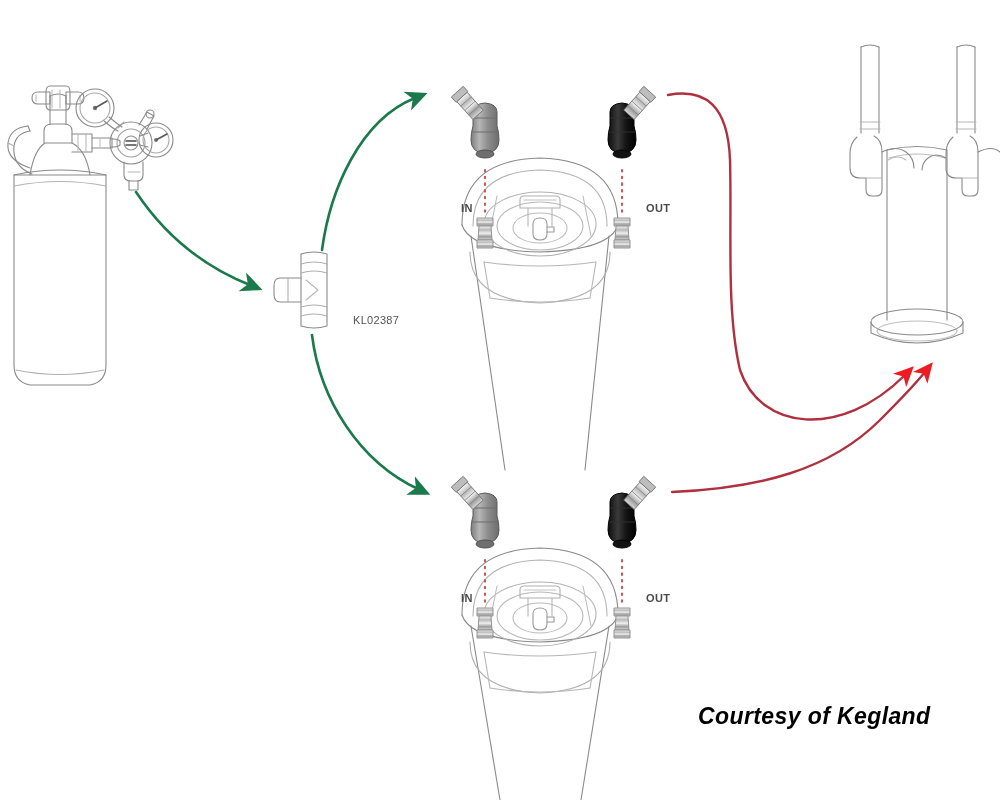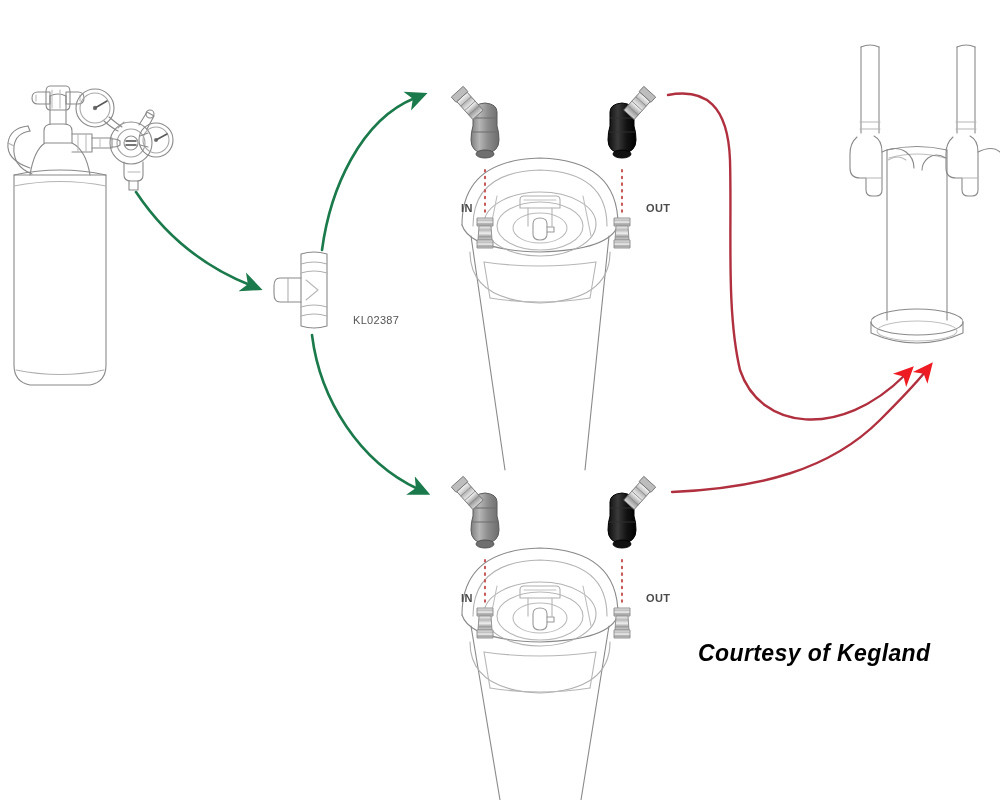--- a/index.html
+++ b/index.html
@@ -341,15 +341,15 @@
   </svg>
 
   <div class="lbl part-lbl" style="left:344px;top:294px;margin-top:20px;">KL02387</div>
 
   <div class="lbl port-lbl" style="left:452px;top:202px;">IN</div>
   <div class="lbl port-lbl" style="left:637px;top:202px;">OUT</div>
 
   <div class="lbl port-lbl" style="left:452px;top:592px;">IN</div>
   <div class="lbl port-lbl" style="left:637px;top:592px;">OUT</div>
 
-  <div class="watermark" style="left:698px;top:640px;">Courtesy of Kegland</div>
+  <div class="watermark" style="left:698px;top:703px;">Courtesy of Kegland</div>
 
 </div>
 
 </body></html>

